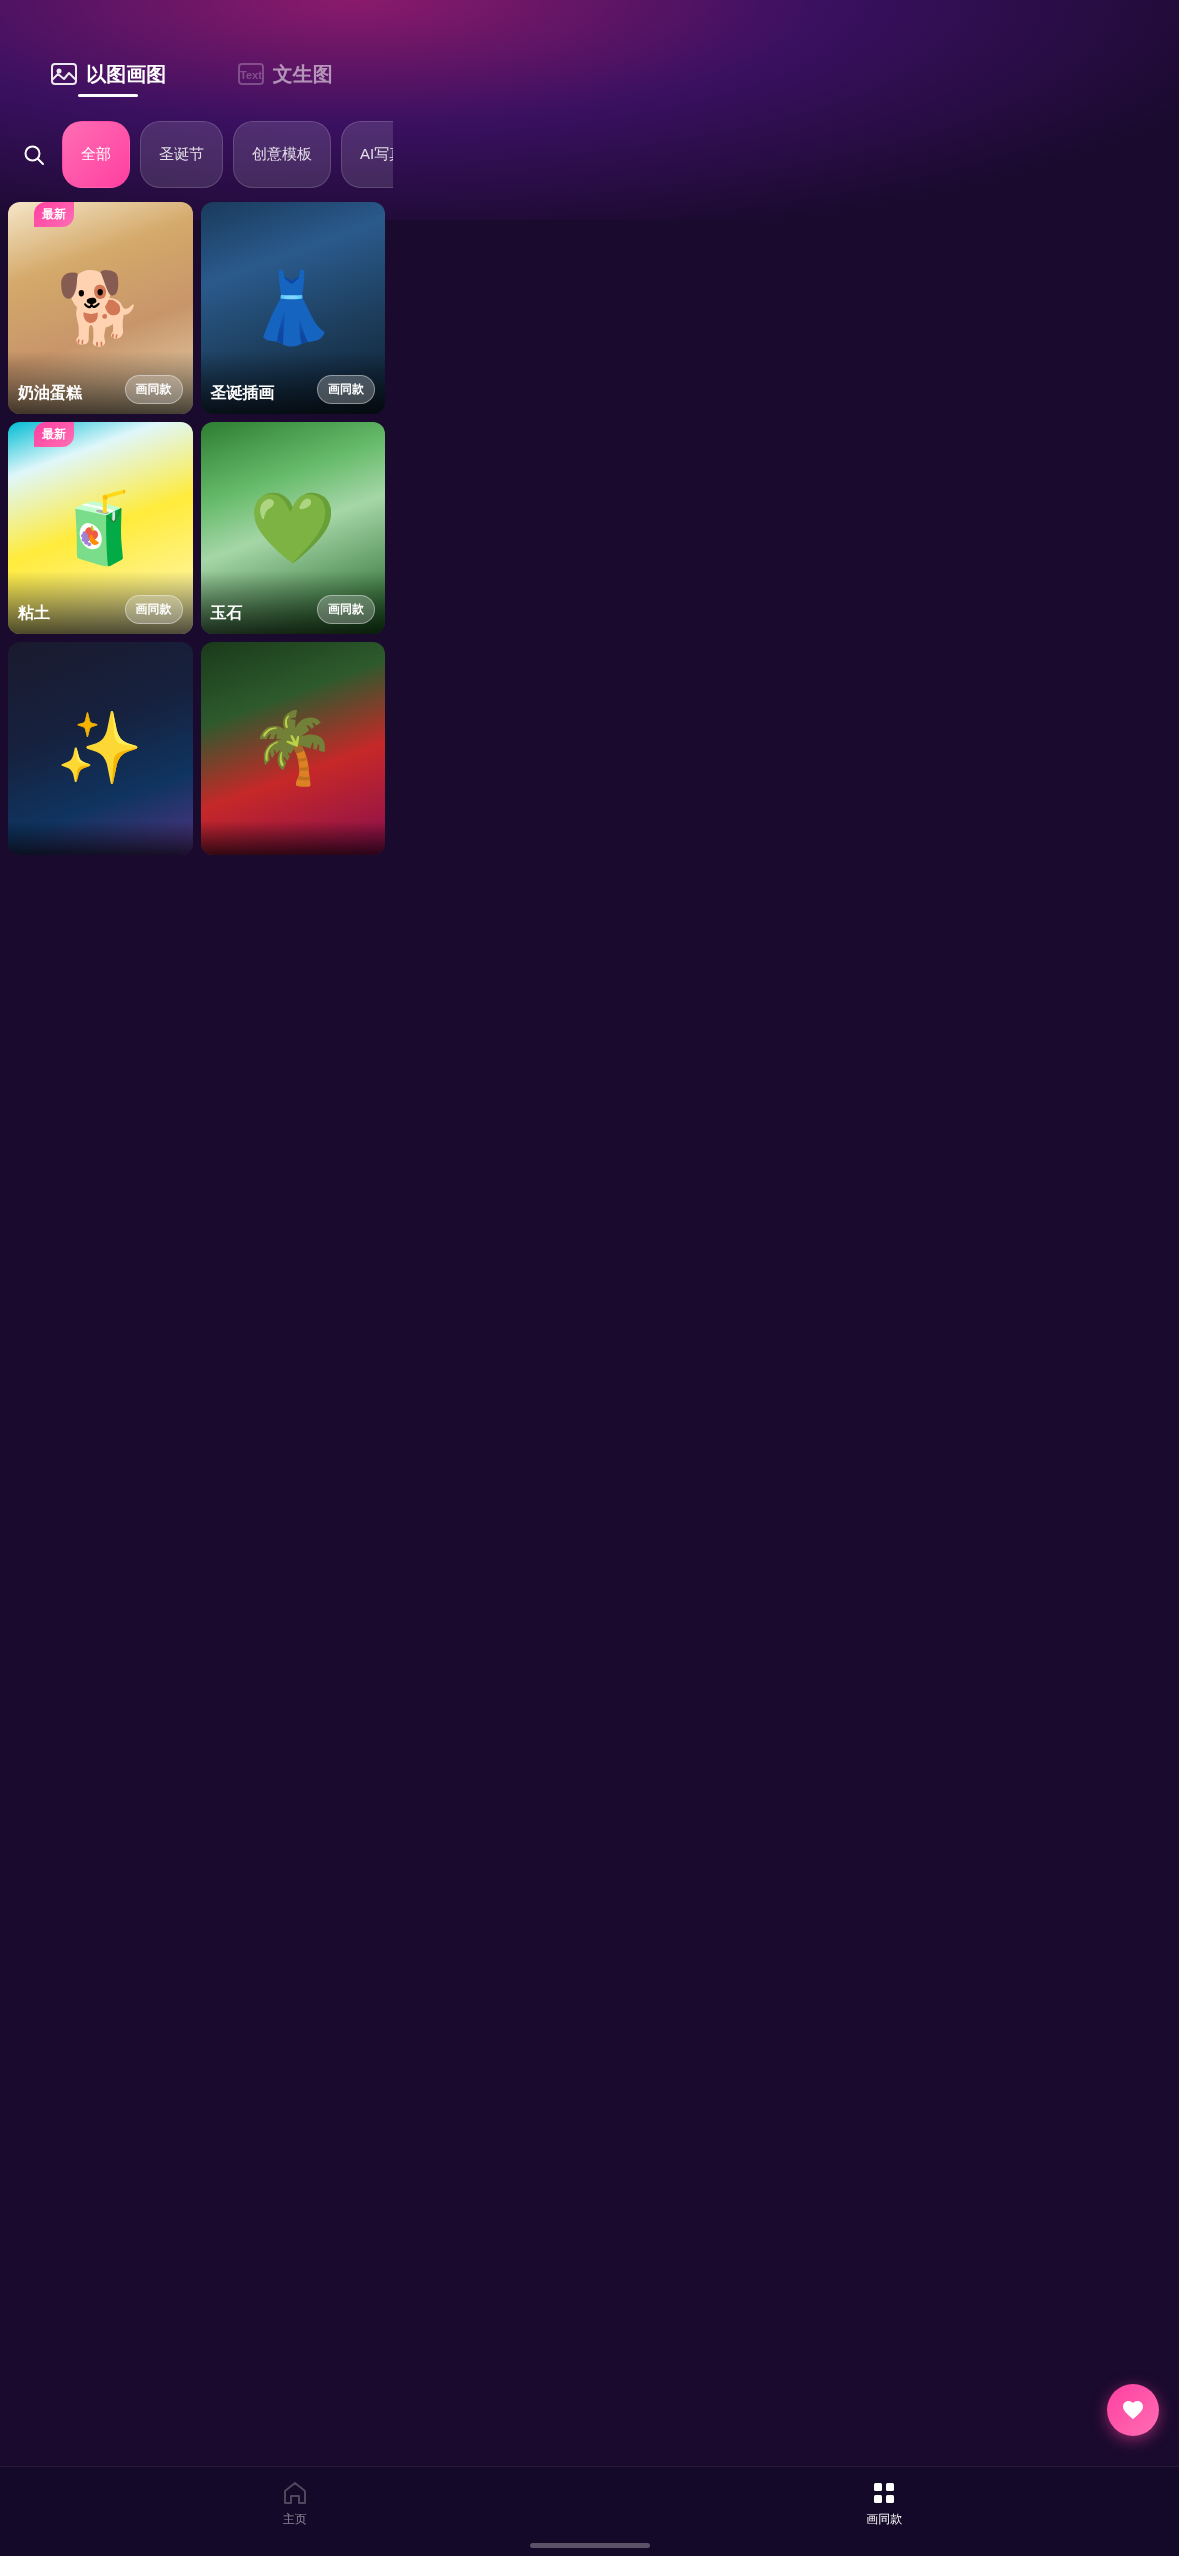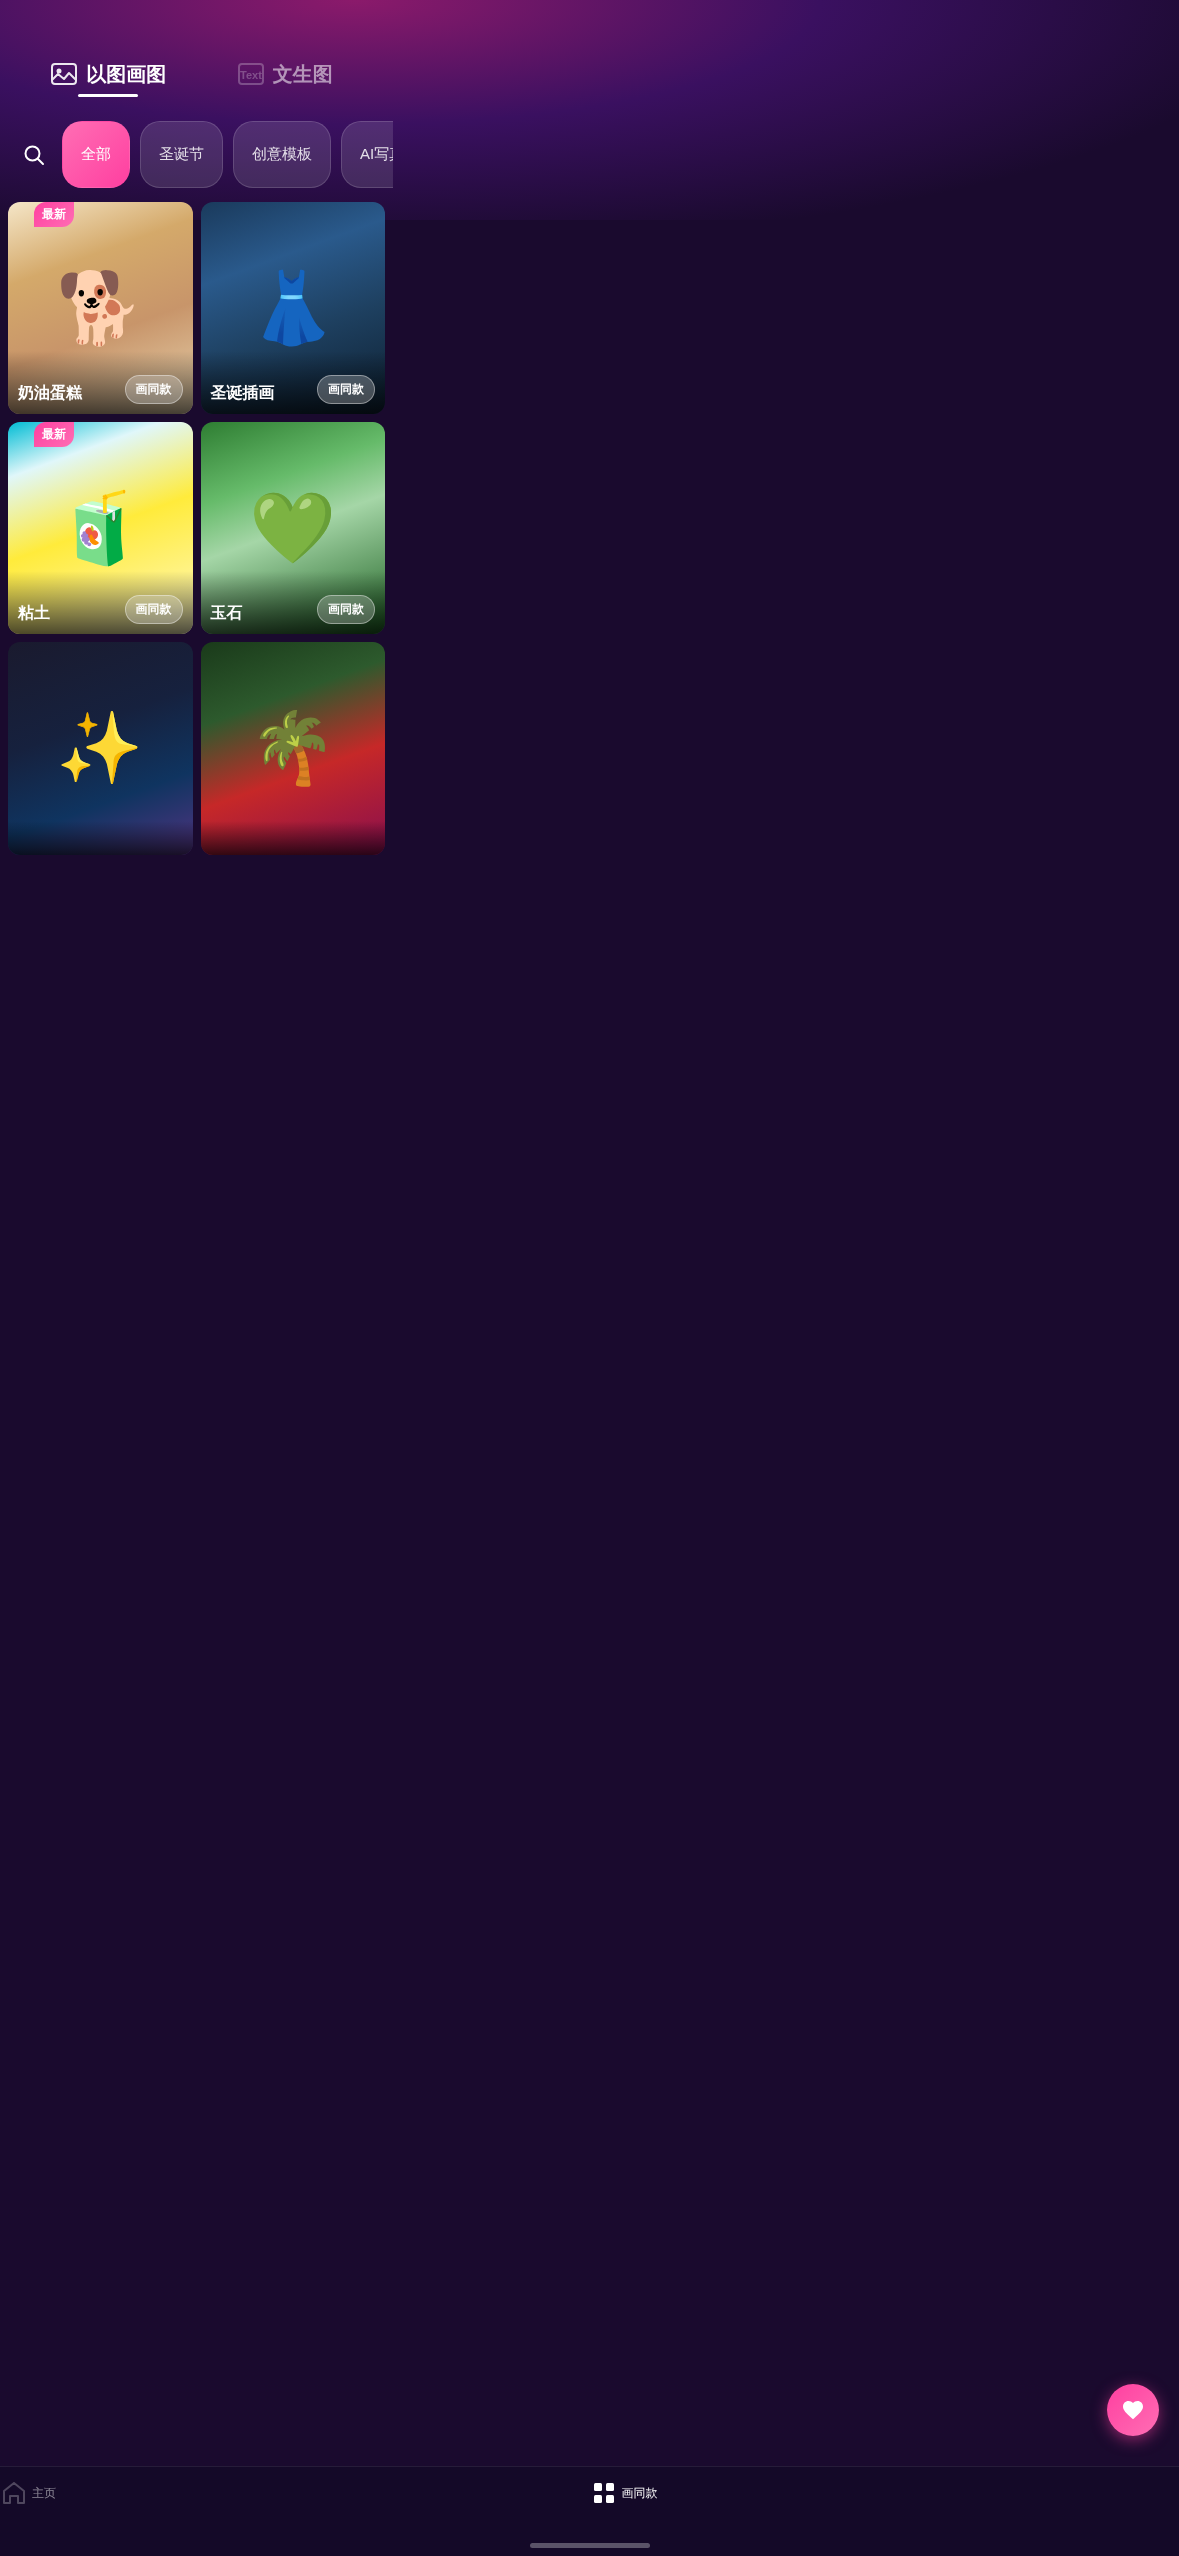--- a/index.html
+++ b/index.html
@@ -274,20 +274,21 @@
       border-top: 1px solid rgba(255,255,255,0.08);
       display: flex;
       align-items: flex-start;
       padding-top: 12px;
       z-index: 30;
     }
 
     .nav-item {
       flex: 1;
       display: flex;
+      flex-direction: column;
       align-items: center;
       gap: 4px;
       cursor: pointer;
     }
 
     .nav-icon {
       width: 28px;
       height: 28px;
       display: flex;
       align-items: center;

